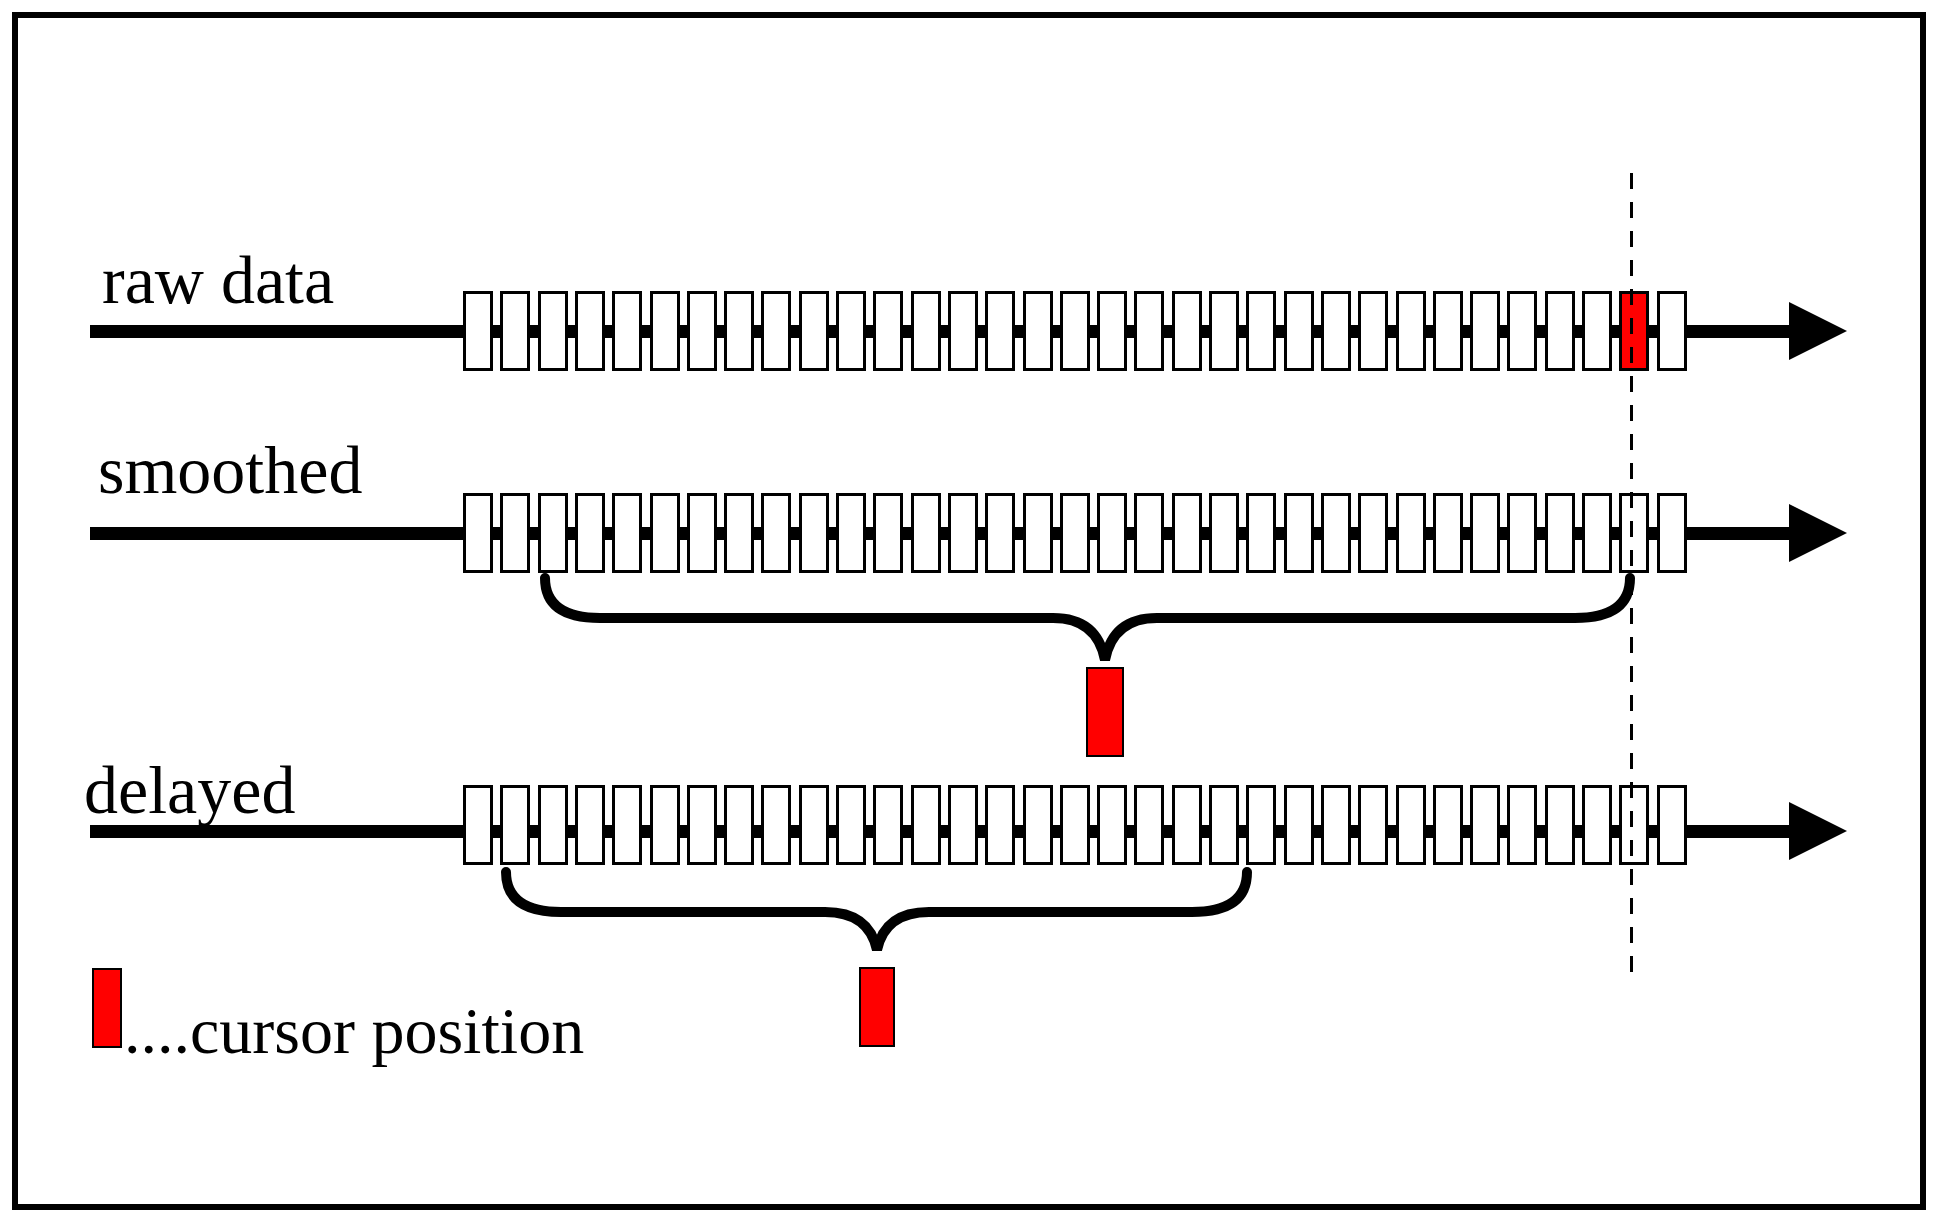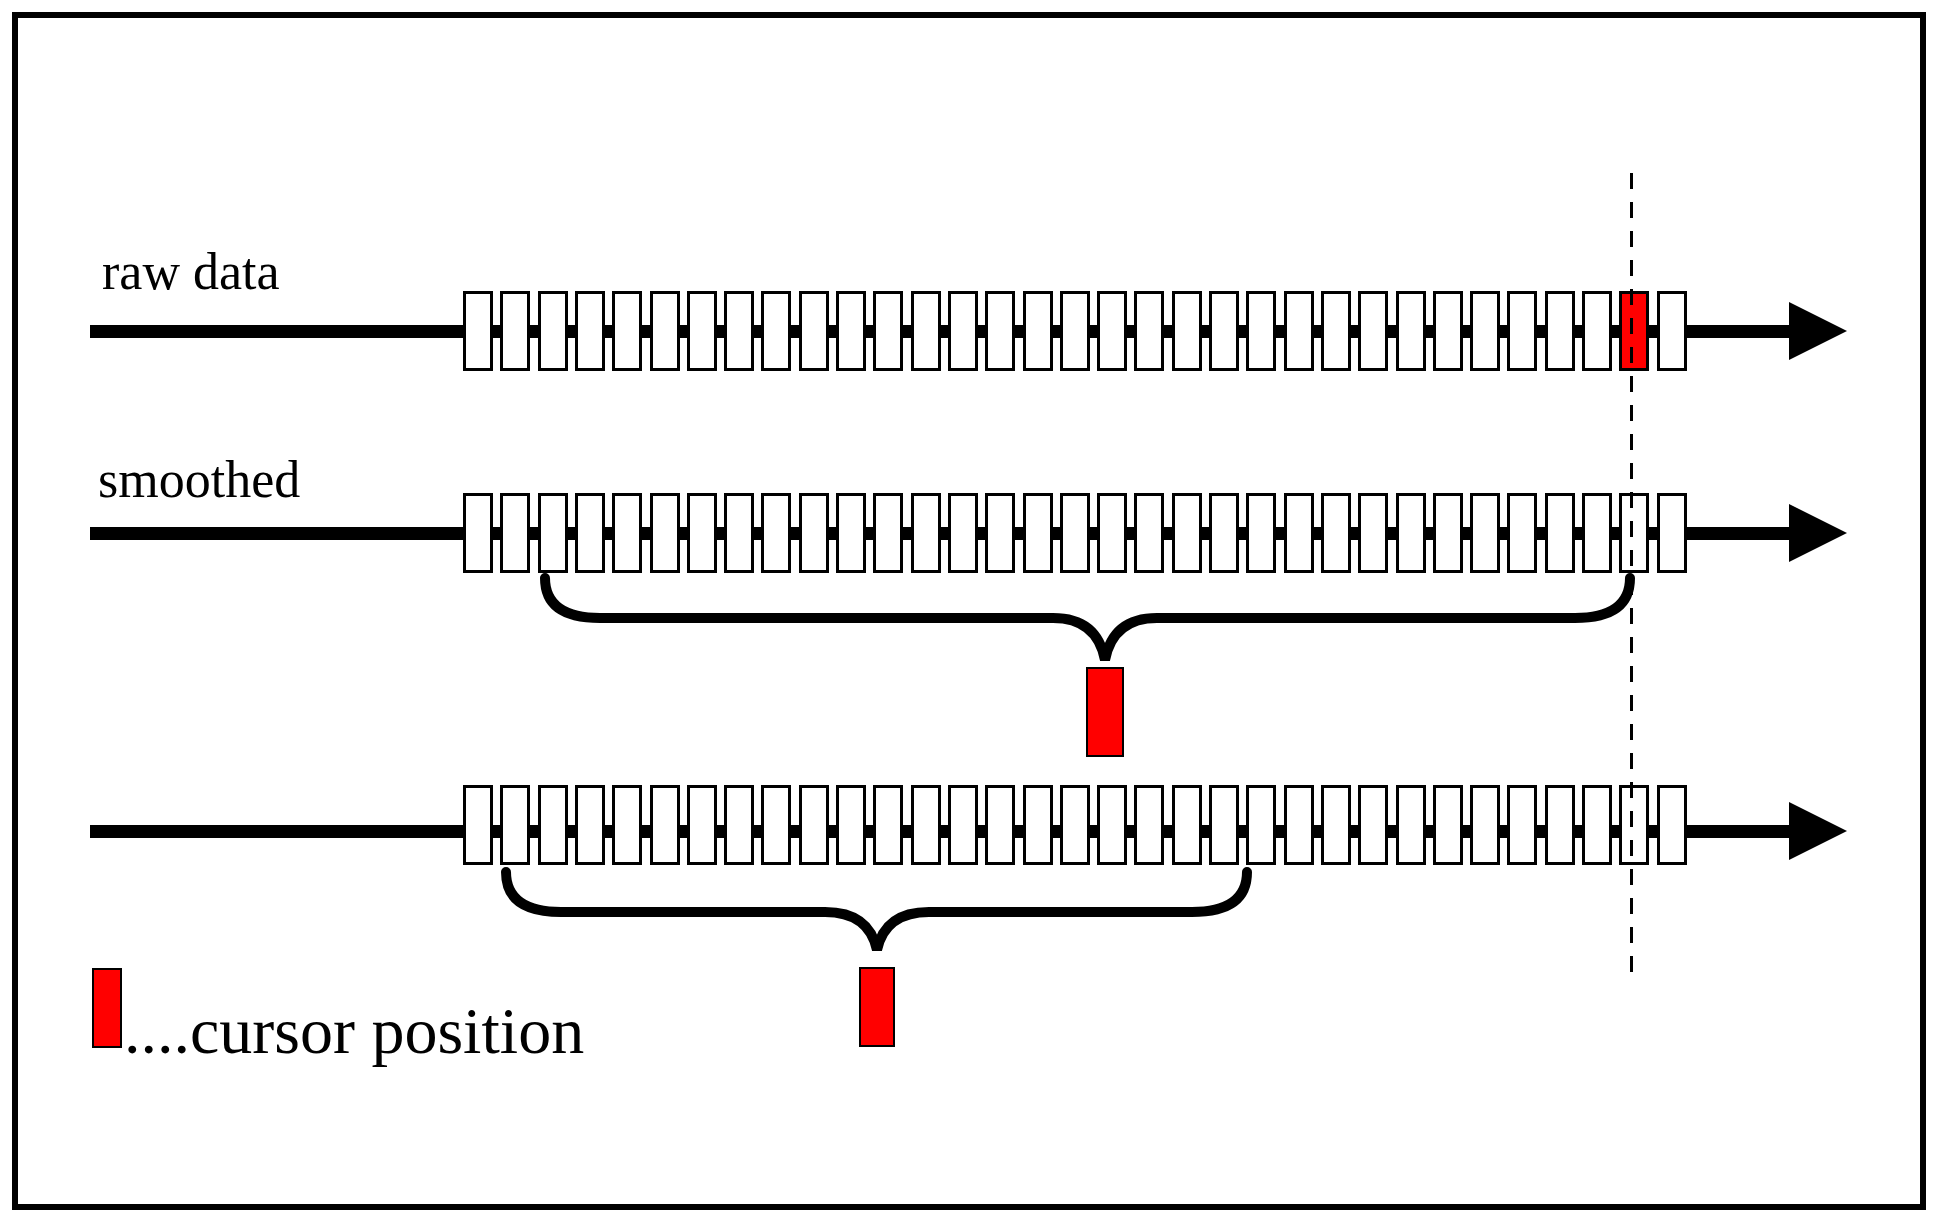--- a/index.html
+++ b/index.html
@@ -1,22 +1,22 @@
 <!DOCTYPE html>
 <html><head>
 <meta charset="utf-8">
 <style>
   html,body{margin:0;padding:0;background:#ffffff;}
   .canvas{position:relative;width:1938px;height:1222px;background:#ffffff;
           font-family:"Liberation Serif","DejaVu Serif",serif;color:#000;overflow:hidden;}
   .frame{position:absolute;inset:12px;border:6px solid #000;}
   .title{position:absolute;left:92px;top:120px;font-size:72px;line-height:1;word-spacing:-0.03em;white-space:nowrap;}
-  .row-label{position:absolute;font-size:52px;line-height:1;white-space:nowrap;}
+  .row-label{position:absolute;font-size:68px;line-height:1;white-space:nowrap;}
   #label-raw{left:102px;top:246px;}
-  #label-smoothed{left:98px;top:454px;}
+  #label-smoothed{left:98px;top:436px;}
   #label-delayed{left:84px;top:756px;}
   .tl{position:absolute;left:90px;width:1700px;height:13px;background:#000;z-index:1;}
   #tl-raw{top:325px;}  #tl-smoothed{top:527px;}  #tl-delayed{top:825px;}
   .ah{position:absolute;left:1789px;width:0;height:0;z-index:1;
       border-top:29px solid transparent;border-bottom:29px solid transparent;border-left:58px solid #000;}
   #ah-raw{top:302px;}  #ah-smoothed{top:504px;}  #ah-delayed{top:802px;}
   .box{position:absolute;width:30px;height:80px;background:#fff;border:3px solid #000;box-sizing:border-box;z-index:2;}
   .dash-line{position:absolute;left:1630px;top:173px;width:3px;height:807px;z-index:5;
       background:repeating-linear-gradient(180deg,#000 0 16px,transparent 16px 29px);}
   .cursor{position:absolute;border:2px solid #000;box-sizing:border-box;z-index:4;}
@@ -27,20 +27,21 @@
 </style>
 </head>
 <body>
 
 <div class="canvas">
   <div class="frame"></div>
 
 
   <div class="row-label" id="label-raw">raw data</div>
   <div class="row-label" id="label-smoothed">smoothed</div>
+  <div class="row-label" id="label-delayed">delayed</div>
 
   <div class="tl" id="tl-raw"></div>
   <div class="tl" id="tl-smoothed"></div>
   <div class="tl" id="tl-delayed"></div>
 
   <div class="ah" id="ah-raw"></div>
   <div class="ah" id="ah-smoothed"></div>
   <div class="ah" id="ah-delayed"></div>
 
   <div id="boxes-layer">

